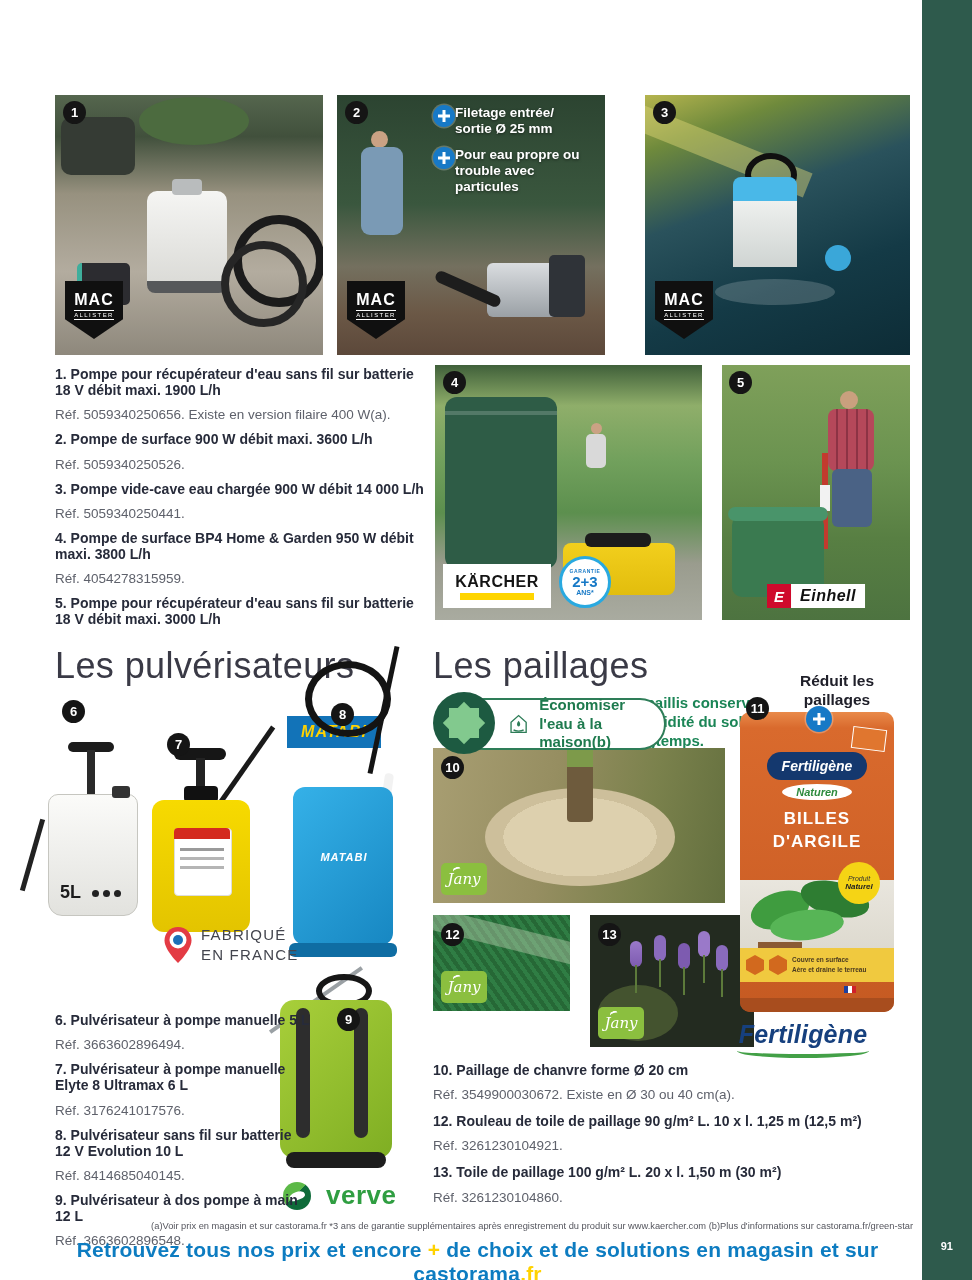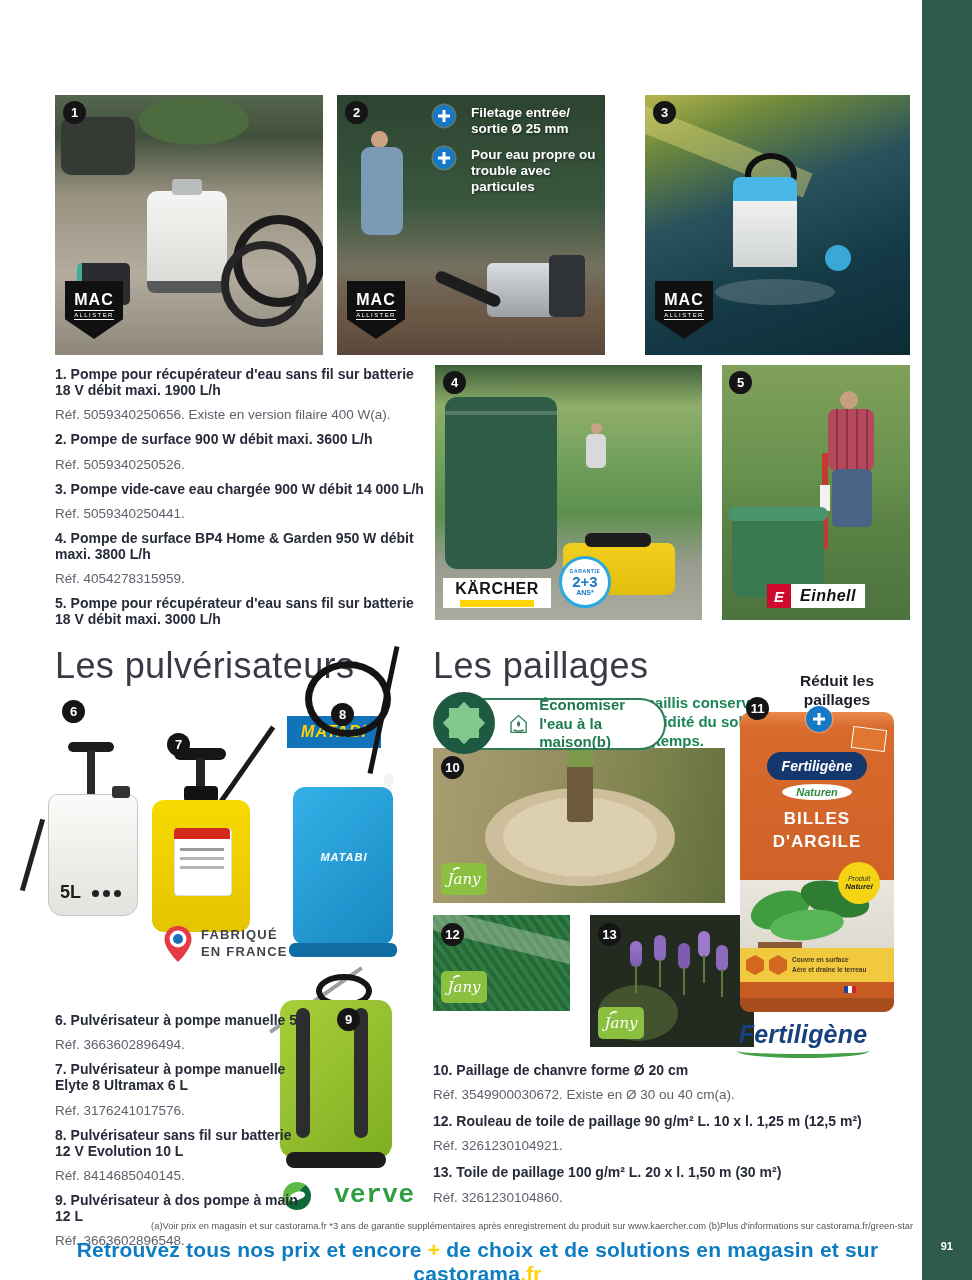--- a/index.html
+++ b/index.html
@@ -28,26 +28,26 @@
            border-bottom:1px solid #fff;padding:1px 0;margin-top:2px;}
 
   
   .plus-icon{width:22px;height:22px;border-radius:50%;background:#1779c6;position:relative;flex:0 0 auto;
              box-shadow:0 0 0 1.5px rgba(255,255,255,.25);}
   .plus-icon::before,.plus-icon::after{content:"";position:absolute;background:#fff;left:50%;top:50%;
              transform:translate(-50%,-50%);}
   .plus-icon::before{width:12px;height:3px;}
   .plus-icon::after{width:3px;height:12px;}
 
-  .callout{display:flex;gap:16px;align-items:flex-start;margin-bottom:10px;}
+  .callout{display:flex;gap:0;align-items:flex-start;margin-bottom:10px;}
   .callout .ct{color:#fff;font-weight:700;font-size:13.5px;line-height:1.18;
                text-shadow:0 1px 3px rgba(0,0,0,.55);}
 
   
-  .karcher{position:absolute;left:8px;bottom:12px;width:108px;height:30px;background:#fff;
+  .karcher{position:absolute;left:8px;bottom:12px;width:108px;height:44px;background:#fff;
            display:flex;flex-direction:column;align-items:center;justify-content:center;z-index:5;}
   .karcher .kt{font-weight:800;font-size:16px;color:#141414;letter-spacing:.5px;}
   .karcher .kbar{width:74px;height:7px;background:#ffd500;margin-top:2px;}
   .warranty{position:absolute;left:124px;bottom:12px;width:46px;height:46px;border-radius:50%;
             background:#fff;border:3px solid #29a9e0;display:flex;flex-direction:column;
             align-items:center;justify-content:center;color:#1779c6;z-index:5;}
   .warranty .wt{font-size:5px;font-weight:700;letter-spacing:.6px;}
   .warranty .wm{font-size:15px;font-weight:800;line-height:1.05;}
   .warranty .ws{font-size:7px;font-weight:700;}
 
@@ -58,31 +58,31 @@
                font-style:italic;display:flex;align-items:center;justify-content:center;font-size:15px;}
   .einhell .en{height:24px;background:#fff;color:#111;font-weight:800;font-style:italic;font-size:16px;
                display:flex;align-items:center;padding:0 9px;letter-spacing:.5px;}
 
   
   .matabi{display:flex;align-items:center;justify-content:center;background:#1273b8;}
   .matabi span{color:#ffd200;font-weight:800;font-style:italic;font-size:16px;letter-spacing:1px;}
 
   
   .fab{display:flex;align-items:center;gap:8px;}
-  .fab .ft{font-size:13px;font-weight:700;color:#43454e;letter-spacing:1.2px;line-height:1.3;}
+  .fab .ft{font-size:15px;font-weight:400;color:#43454e;letter-spacing:1.2px;line-height:1.3;}
 
   
   .jany{position:absolute;left:8px;bottom:8px;width:46px;height:32px;background:#8bbf3f;
         border-radius:5px;display:flex;align-items:center;justify-content:center;z-index:5;}
   .jany span{color:#fff;font-family:"DejaVu Serif",serif;font-style:italic;font-size:15px;}
   .jany::before{content:"";position:absolute;top:4px;left:12px;width:8px;height:5px;
         border-top:2px solid #fff;border-radius:50%;transform:rotate(-18deg);}
 
   
-  .verve{display:flex;align-items:flex-end;gap:23px;font-family:Liberation Mono, monospace;}
+  .verve{display:flex;align-items:center;gap:15px;}
   .verve .vc{width:28px;height:28px;border-radius:50%;position:relative;
              background:linear-gradient(135deg,#5cb947 0%,#5cb947 46%,#0e6b39 46%,#0e6b39 100%);}
   .verve .vc::after{content:"";position:absolute;width:16px;height:8px;background:#fff;
              border-radius:60% 60% 40% 40%;left:6px;top:10px;transform:rotate(-20deg);}
   .verve .vt{color:#2f9e41;font-weight:800;font-size:26px;letter-spacing:.5px;}
 
   
   .eco-star{position:absolute;width:62px;height:62px;border-radius:50%;background:#1d5a41;z-index:4;}
   .eco-star .s1,.eco-star .s2{position:absolute;left:16px;top:16px;width:30px;height:30px;background:#82c98e;}
   .eco-star .s2{transform:rotate(45deg);}

